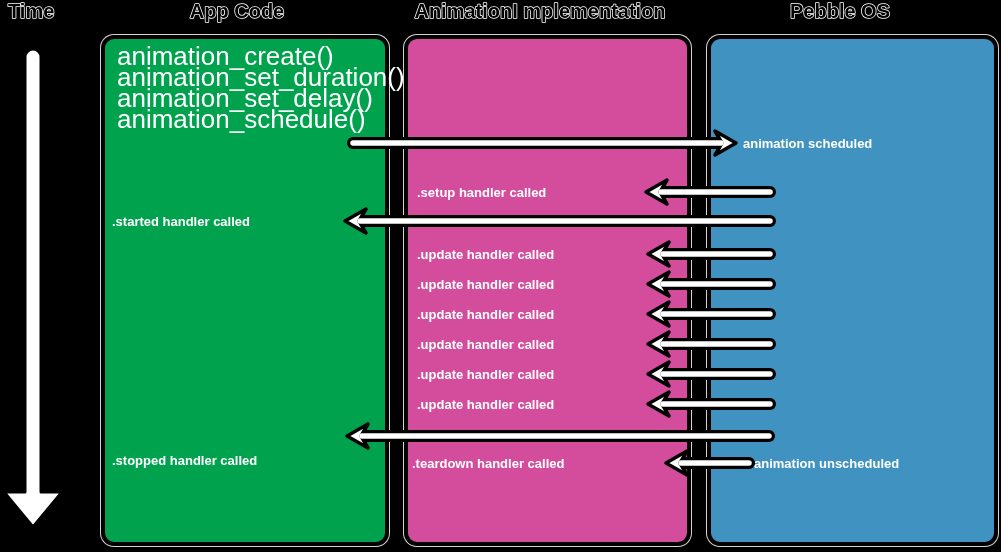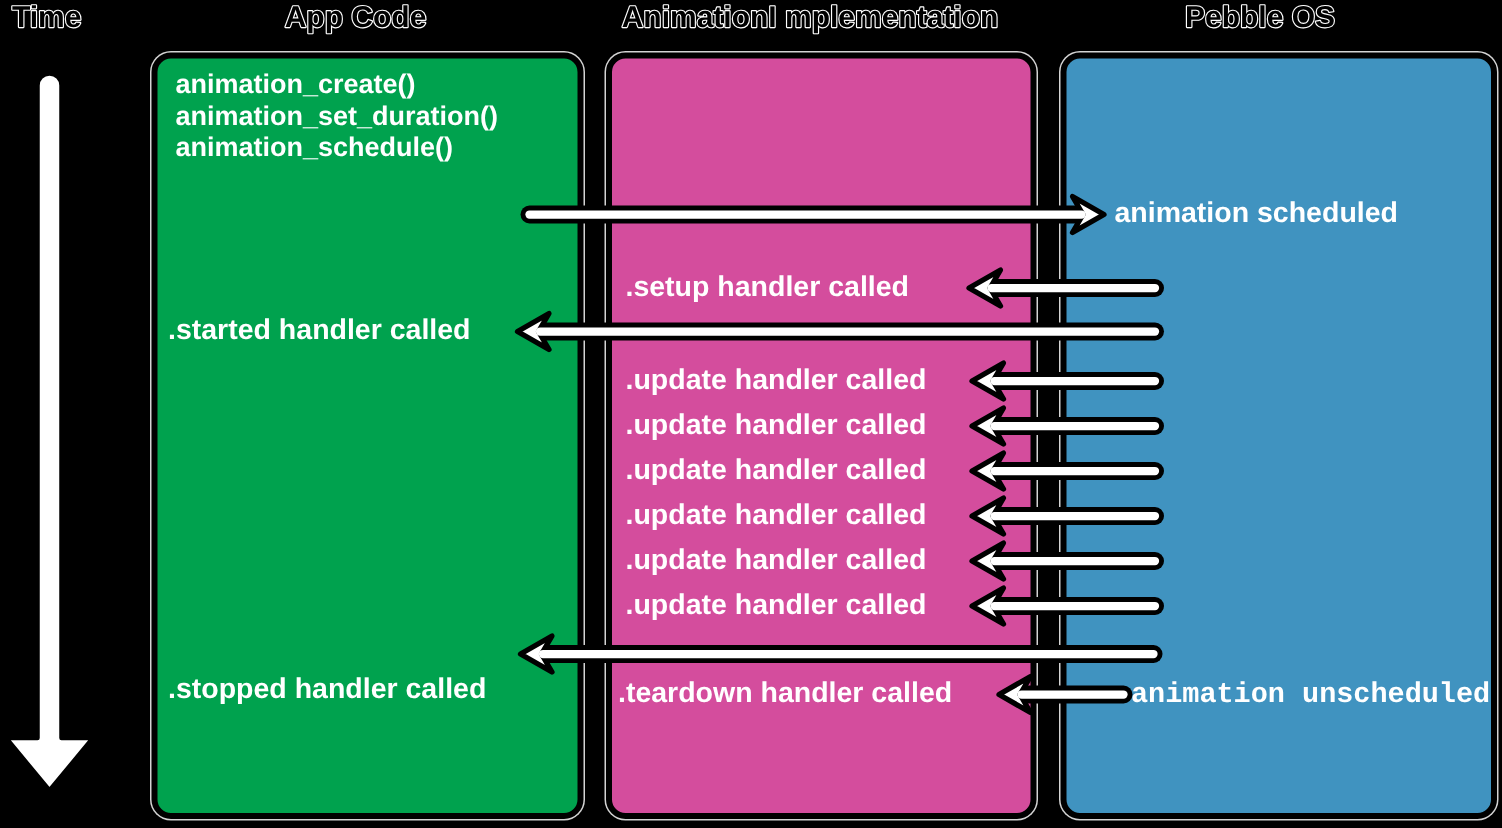--- a/index.html
+++ b/index.html
@@ -10,26 +10,26 @@
   .box{
     position:absolute;top:35px;height:503px;
     border:4px solid #000;border-radius:13px;
     box-shadow:0 0 0 1px rgba(235,235,235,.9);
   }
   .box-app{left:101px;width:280px;}
   .box-impl{left:404px;width:279px;}
   .box-os{left:707px;width:283px;}
   .calls{
     position:absolute;left:117px;top:46px;
-    font-size:18px;font-weight:bold;color:#fff;line-height:21px;
+    font-size:26px;font-weight:normal;color:#fff;line-height:21px;
     white-space:nowrap;z-index:3;
   }
   .event-label{
     position:absolute;transform:translateY(-50%);
-    font-size:19px;font-weight:bold;color:#fff;white-space:nowrap;z-index:3;
+    font-size:13px;font-weight:bold;color:#fff;white-space:nowrap;z-index:3;
   }
   .overlay{
     position:absolute;left:0;top:0;z-index:5;pointer-events:none;
   }
   .hdr{
     font-family:"Liberation Sans",sans-serif;font-weight:bold;font-size:20px;
     fill:#000;stroke:#fff;stroke-width:1.5px;paint-order:stroke;stroke-linejoin:round;
   }
 </style>
 </head>
@@ -37,20 +37,21 @@
 
 <div class="canvas" id="canvas">
 
   <div class="box box-app" id="box-app" style="background: rgb(0, 162, 78);"></div>
   <div class="box box-impl" id="box-impl" style="background: rgb(212, 77, 157);"></div>
   <div class="box box-os" id="box-os" style="background: rgb(64, 147, 192);"></div>
 
   <div class="calls" id="calls">
       <div>animation_create()</div>
       <div>animation_set_duration()</div>
+      <div>animation_set_delay()</div>
       <div>animation_schedule()</div>
     </div>
 
   <svg class="overlay" id="overlay" width="1001" height="552" viewBox="0 0 1001 552">
     <text class="hdr" x="8" y="18" text-anchor="start">Time</text>
     <text class="hdr" x="237" y="18" text-anchor="middle">App Code</text>
     <text class="hdr" x="540" y="18" text-anchor="middle">AnimationI mplementation</text>
     <text class="hdr" x="840" y="18" text-anchor="middle">Pebble OS</text>
 
     <path d="M 25 492 L 25 57 A 8 8 0 0 1 41 57 L 41 492 L 62 492 L 33 527 L 4 492 Z" fill="#ffffff" stroke="#000000" stroke-width="3" stroke-linejoin="round"></path>
@@ -117,14 +118,14 @@
     <div class="event-label" style="left: 112px; top: 221px; color: rgb(255, 255, 255);">.started handler called</div>
     <div class="event-label" style="left: 417px; top: 192px; color: rgb(255, 255, 255);">.setup handler called</div>
     <div class="event-label" style="left: 417px; top: 254px; color: rgb(255, 255, 255);">.update handler called</div>
     <div class="event-label" style="left: 417px; top: 284px; color: rgb(255, 255, 255);">.update handler called</div>
     <div class="event-label" style="left: 417px; top: 314px; color: rgb(255, 255, 255);">.update handler called</div>
     <div class="event-label" style="left: 417px; top: 344px; color: rgb(255, 255, 255);">.update handler called</div>
     <div class="event-label" style="left: 417px; top: 374px; color: rgb(255, 255, 255);">.update handler called</div>
     <div class="event-label" style="left: 417px; top: 404px; color: rgb(255, 255, 255);">.update handler called</div>
     <div class="event-label" style="left: 112px; top: 436px; color: rgb(255, 255, 255); margin-top: 24px;">.stopped handler called</div>
     <div class="event-label" style="left: 412px; top: 463px; color: rgb(255, 255, 255); text-align: center;">.teardown handler called</div>
-    <div class="event-label" style="left: 754px; top: 463px; color: rgb(255, 255, 255); font-family: Liberation Mono, monospace;">animation unscheduled</div>
+    <div class="event-label" style="left: 754px; top: 463px; color: rgb(255, 255, 255);">animation unscheduled</div>
   </div>
 
 </body></html>

